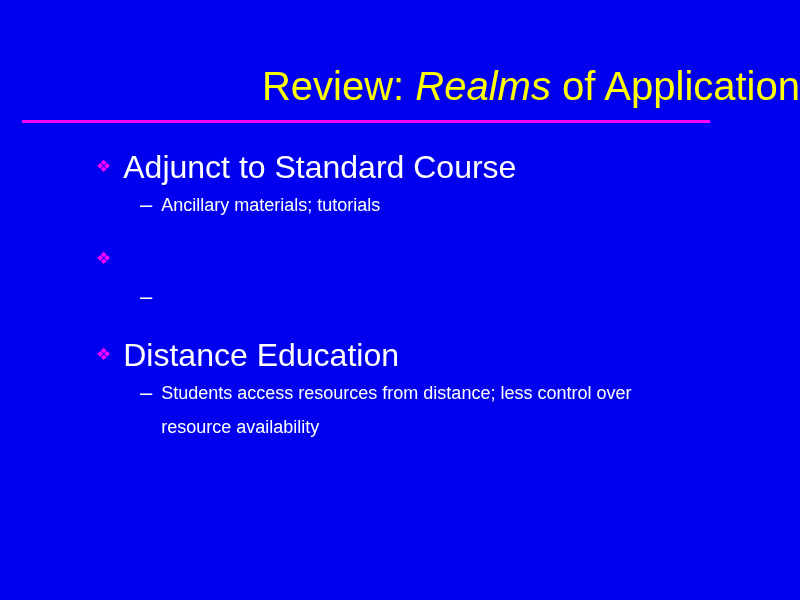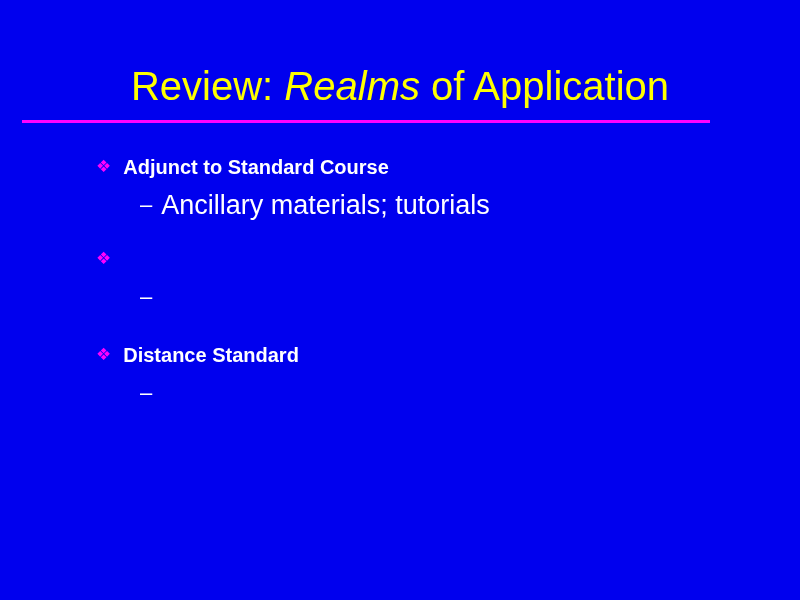--- a/index.html
+++ b/index.html
@@ -17,21 +17,21 @@
     position: relative;
     width: 800px;
     height: 600px;
     box-sizing: border-box;
   }
   .title-block {
     position: absolute;
     left: 0;
     top: 62px;
     width: 800px;
-    text-align: center;
+    text-align: right;
   }
   .slide-title {
     color: #ffff00;
     font-size: 40px;
     line-height: 48px;
     font-weight: normal;
     white-space: nowrap;
   }
   .slide-title .italic {
     font-style: italic;
@@ -58,40 +58,40 @@
   }
   .bullet-l1 .marker {
     color: #ff00ff;
     font-size: 17px;
     line-height: 38px;
     margin-right: 12px;
     flex: 0 0 auto;
   }
   .bullet-l1 .text {
     color: #ffffff;
-    font-size: 20px;
+    font-size: 32px;
     line-height: 38px;
-    font-weight: bold;
+    font-weight: normal;
   }
   .bullet-l2 {
     display: flex;
     align-items: flex-start;
     margin: 0 0 6px 0;
     padding-left: 140px;
   }
   .bullet-l2 .marker {
     color: #ffffff;
     font-size: 22px;
     line-height: 34px;
     margin-right: 9px;
     flex: 0 0 auto;
   }
   .bullet-l2 .text {
     color: #ffffff;
-    font-size: 27px;
+    font-size: 18px;
     line-height: 34px;
     max-width: 520px;
   }
   .spacer-sm { height: 12px; }
   .spacer-md { height: 16px; }
 </style>
 </head>
 <body>
 
 <div class="slide">
@@ -119,20 +119,21 @@
       <span class="marker">❖</span>
     </div>
     <div class="bullet-l2">
       <span class="marker">–</span>
     </div>
 
     <div class="spacer-md"></div>
 
     <div class="bullet-l1">
       <span class="marker">❖</span>
-      <span class="text">Distance Standard</span>
+      <span class="text">Distance Education</span>
     </div>
     <div class="bullet-l2">
       <span class="marker">–</span>
+      <span class="text">Students access resources from distance; less control over resource availability</span>
     </div>
 
   </div>
 </div>
 
 </body></html>

